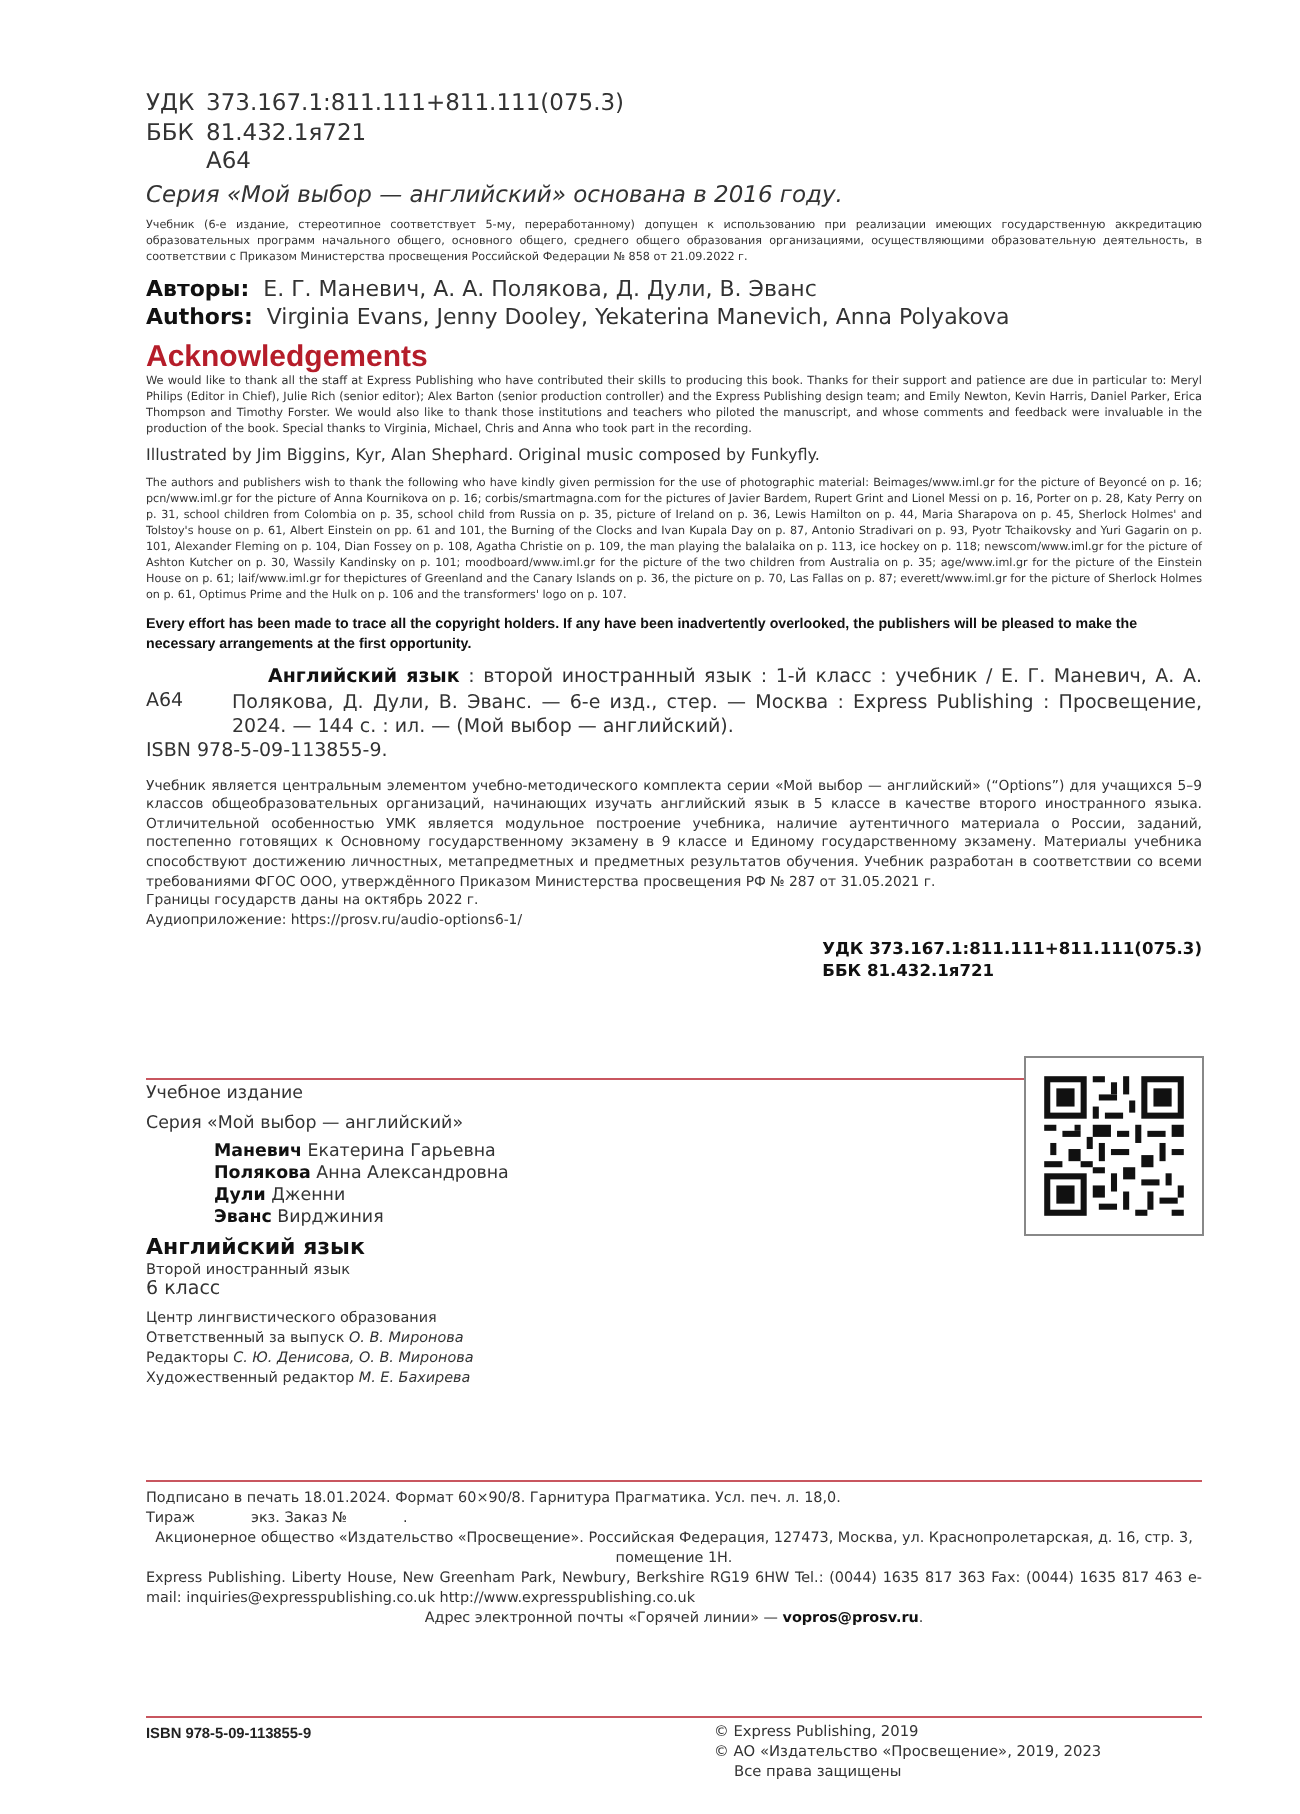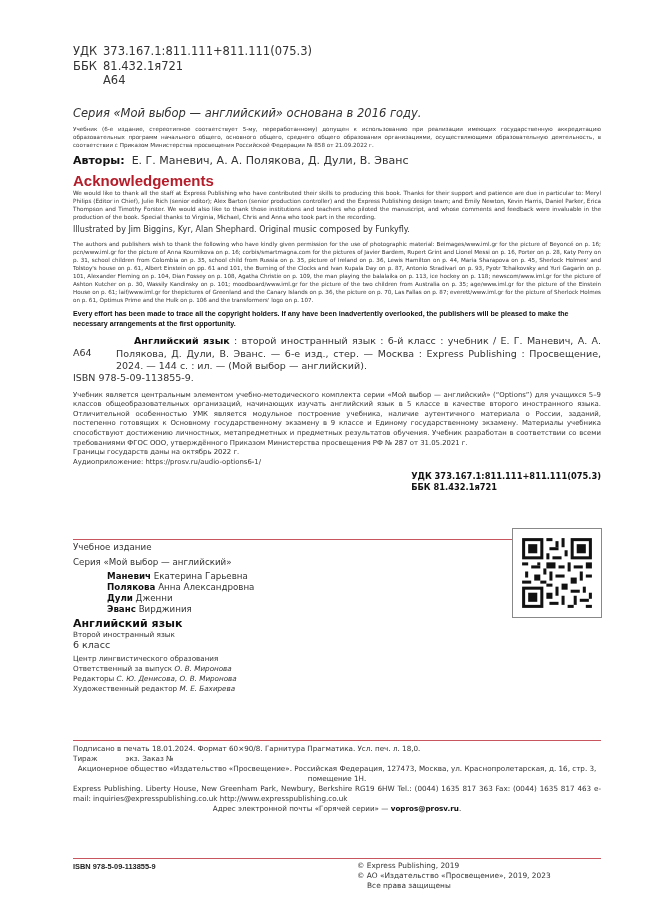--- a/index.html
+++ b/index.html
@@ -5,21 +5,21 @@
   html, body { margin: 0; padding: 0; background: #ffffff; }
   body {
     width: 650px; height: 907px; position: relative; overflow: hidden;
     font-family: "DejaVu Sans", sans-serif; color: #222;
   }
   .page { position: absolute; left: 73px; top: 44px; width: 528px; }
   .abs { position: absolute; margin-top: 20px; }
   .udk-block { font-size: 11.5px; line-height: 14.5px; color: #333; }
   .udk-block .row span.lbl { display: inline-block; width: 30px; }
   .udk-block .a64 { padding-left: 30px; }
-  .series-line { font-style: italic; font-size: 11.5px; color: #333; margin-top: 18px; }
+  .series-line { font-style: italic; font-size: 11.5px; color: #333; margin-top: 2px; }
   .small-just { font-size: 5.6px; line-height: 8.2px; text-align: justify; color: #333; margin-top: 5px; }
   .authors { font-size: 11px; line-height: 14px; color: #333; margin-top: 5px; }
   .authors b { font-weight: bold; color: #111; }
   .ack-title { font-family: "Liberation Sans", sans-serif; font-weight: bold; font-size: 15px; color: #b51d2a; margin-top: 5px; line-height: 16px; }
   .ack-text { font-size: 5.7px; line-height: 8.1px; text-align: justify; color: #333; }
   .illustr { font-size: 8px; line-height: 10px; color: #333; margin-top: 4px; }
   .photo-text { font-size: 5.6px; line-height: 8px; text-align: justify; color: #333; margin-top: 5px; }
   .bold-note { font-family: "Liberation Sans", sans-serif; font-weight: bold; font-size: 7.1px; line-height: 9.5px; color: #111; margin-top: 6px; }
   .biblio { position: relative; margin-top: 6px; font-size: 9.5px; line-height: 12.3px; color: #333; }
   .biblio .code { position: absolute; left: 0; top: 12px; }
@@ -58,31 +58,32 @@
     <div class="row"><span class="lbl">ББК</span><span>81.432.1я721</span></div>
     <div class="a64">А64</div>
   </div>
 
   <div class="series-line">Серия «Мой выбор — английский» основана в 2016 году.</div>
 
   <div class="small-just">Учебник (6-е издание, стереотипное соответствует 5-му, переработанному) допущен к использованию при реализации имеющих государственную аккредитацию образовательных программ начального общего, основного общего, среднего общего образования организациями, осуществляющими образовательную деятельность, в соответствии с Приказом Министерства просвещения Российской Федерации № 858 от 21.09.2022 г.</div>
 
   <div class="authors">
     <div><b>Авторы:</b>&nbsp; <span>Е. Г. Маневич, А. А. Полякова, Д. Дули, В. Эванс</span></div>
+    <div><b>Authors:</b>&nbsp; <span>Virginia Evans, Jenny Dooley, Yekaterina Manevich, Anna Polyakova</span></div>
   </div>
 
   <div class="ack-title">Acknowledgements</div>
   <div class="ack-text">We would like to thank all the staff at Express Publishing who have contributed their skills to producing this book. Thanks for their support and patience are due in particular to: Meryl Philips (Editor in Chief), Julie Rich (senior editor); Alex Barton (senior production controller) and the Express Publishing design team; and Emily Newton, Kevin Harris, Daniel Parker, Erica Thompson and Timothy Forster. We would also like to thank those institutions and teachers who piloted the manuscript, and whose comments and feedback were invaluable in the production of the book. Special thanks to Virginia, Michael, Chris and Anna who took part in the recording.</div>
   <div class="illustr">Illustrated by Jim Biggins, Kyr, Alan Shephard. Original music composed by Funkyfly.</div>
   <div class="photo-text">The authors and publishers wish to thank the following who have kindly given permission for the use of photographic material: Beimages/www.iml.gr for the picture of Beyoncé on p. 16; pcn/www.iml.gr for the picture of Anna Kournikova on p. 16; corbis/smartmagna.com for the pictures of Javier Bardem, Rupert Grint and Lionel Messi on p. 16, Porter on p. 28, Katy Perry on p. 31, school children from Colombia on p. 35, school child from Russia on p. 35, picture of Ireland on p. 36, Lewis Hamilton on p. 44, Maria Sharapova on p. 45, Sherlock Holmes' and Tolstoy's house on p. 61, Albert Einstein on pp. 61 and 101, the Burning of the Clocks and Ivan Kupala Day on p. 87, Antonio Stradivari on p. 93, Pyotr Tchaikovsky and Yuri Gagarin on p. 101, Alexander Fleming on p. 104, Dian Fossey on p. 108, Agatha Christie on p. 109, the man playing the balalaika on p. 113, ice hockey on p. 118; newscom/www.iml.gr for the picture of Ashton Kutcher on p. 30, Wassily Kandinsky on p. 101; moodboard/www.iml.gr for the picture of the two children from Australia on p. 35; age/www.iml.gr for the picture of the Einstein House on p. 61; laif/www.iml.gr for thepictures of Greenland and the Canary Islands on p. 36, the picture on p. 70, Las Fallas on p. 87; everett/www.iml.gr for the picture of Sherlock Holmes on p. 61, Optimus Prime and the Hulk on p. 106 and the transformers' logo on p. 107.</div>
   <div class="bold-note">Every effort has been made to trace all the copyright holders. If any have been inadvertently overlooked, the publishers will be pleased to make the necessary arrangements at the first opportunity.</div>
 
   <div class="biblio">
     <div class="code">А64</div>
-    <div class="body"><b>Английский язык</b><span> : второй иностранный язык : 6-й класс : учебник / Е. Г. Маневич, А. А. Полякова, Д. Дули, В. Эванс. — 6-е изд., стер. — Москва : Express Publishing : Просвещение, 2024. — 144 с. : ил. — (Мой выбор — английский).</span></div>
+    <div class="body"><b>Английский язык</b><span> : второй иностранный язык : 1-й класс : учебник / Е. Г. Маневич, А. А. Полякова, Д. Дули, В. Эванс. — 6-е изд., стер. — Москва : Express Publishing : Просвещение, 2024. — 144 с. : ил. — (Мой выбор — английский).</span></div>
     <div class="isbn">ISBN 978-5-09-113855-9.</div>
   </div>
 
   <div class="annotation">
     <div>Учебник является центральным элементом учебно-методического комплекта серии «Мой выбор — английский» (“Options”) для учащихся 5–9 классов общеобразовательных организаций, начинающих изучать английский язык в 5 классе в качестве второго иностранного языка. Отличительной особенностью УМК является модульное построение учебника, наличие аутентичного материала о России, заданий, постепенно готовящих к Основному государственному экзамену в 9 классе и Единому государственному экзамену. Материалы учебника способствуют достижению личностных, метапредметных и предметных результатов обучения. Учебник разработан в соответствии со всеми требованиями ФГОС ООО, утверждённого Приказом Министерства просвещения РФ № 287 от 31.05.2021 г.</div>
     <div>Границы государств даны на октябрь 2022 г.</div>
     <div>Аудиоприложение: https://prosv.ru/audio-options6-1/</div>
   </div>
 
   <div class="udk-right">
@@ -170,21 +171,21 @@
   </svg>
 </div>
 
 <div class="abs red-rule" style="left:73px; top:720px; width:528px;"></div>
 
 <div class="abs print" style="left:73px; top:724px; width:528px;">
   <p>Подписано в печать 18.01.2024. Формат 60×90/8. Гарнитура Прагматика. Усл. печ. л. 18,0.</p>
   <p><span>Тираж</span><span style="display:inline-block;width:28px;"></span><span>экз. Заказ №</span><span style="display:inline-block;width:28px;"></span><span>.</span></p>
   <p class="mt6">Акционерное общество «Издательство «Просвещение». Российская Федерация, 127473, Москва, ул. Краснопролетарская, д. 16, стр. 3, помещение 1Н.</p>
   <p class="mt6 just">Express Publishing. Liberty House, New Greenham Park, Newbury, Berkshire RG19 6HW Tel.: (0044) 1635 817 363 Fax: (0044) 1635 817 463 e-mail: inquiries@expresspublishing.co.uk http://www.expresspublishing.co.uk</p>
-  <p class="mt6"><span>Адрес электронной почты «Горячей серии» — </span><b>vopros@prosv.ru</b><span>.</span></p>
+  <p class="mt6"><span>Адрес электронной почты «Горячей линии» — </span><b>vopros@prosv.ru</b><span>.</span></p>
 </div>
 
 <div class="abs red-rule" style="left:73px; top:838px; width:528px;"></div>
 
 <div class="abs footer-isbn" style="left:73px; top:842px;">ISBN 978-5-09-113855-9</div>
 
 <div class="abs footer-copy" style="left:357px; top:841px;">
   <div>© Express Publishing, 2019</div>
   <div>© АО «Издательство «Просвещение», 2019, 2023</div>
   <div style="padding-left:10px;">Все права защищены</div>

